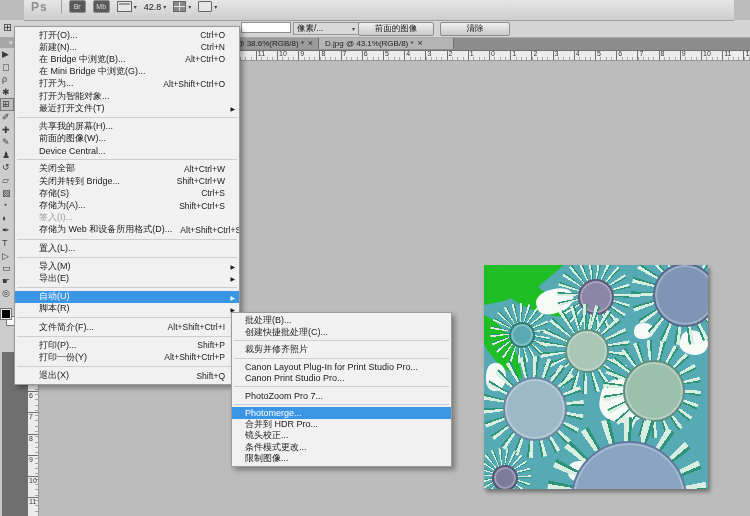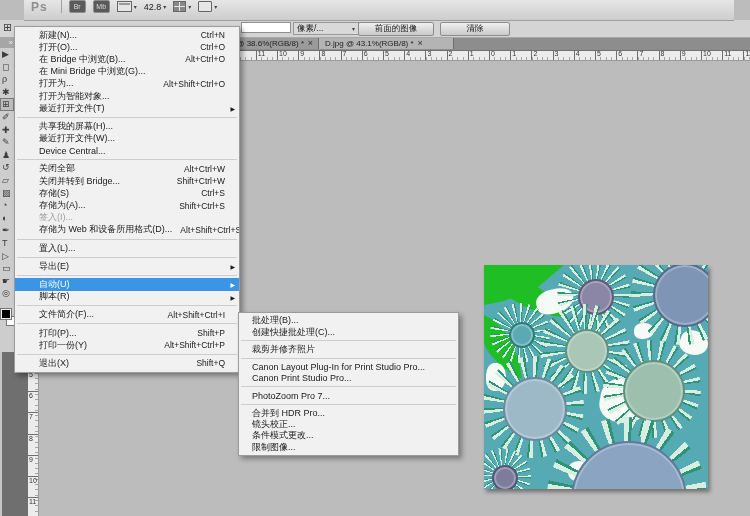--- a/index.html
+++ b/index.html
@@ -90,21 +90,21 @@
   #doc-image svg{position:absolute;left:0;top:0;}
   .patch{position:absolute;border-radius:48% 52% 58% 42%;}
   .flower{position:absolute;}
   .petals{position:absolute;left:0;top:0;right:0;bottom:0;border-radius:50%;}
   .fcenter{position:absolute;border-radius:50%;}
 
   
   .menu-panel{position:absolute;left:14px;top:26px;width:224px;background:#f1f1f1;
               border:1px solid #9b9b9b;box-shadow:3px 3px 5px rgba(0,0,0,.35);
               padding:2px 0;z-index:50;}
-  .submenu-panel{position:absolute;left:238px;top:312px;width:219px;background:#f1f1f1;
+  .submenu-panel{position:absolute;left:231px;top:312px;width:219px;background:#f1f1f1;
               border:1px solid #9b9b9b;box-shadow:3px 3px 5px rgba(0,0,0,.35);
               padding:2px 0;z-index:51;}
   .mi{display:flex;align-items:center;height:12.2px;padding:0 14px 0 24px;font-size:9px;
       position:relative;white-space:nowrap;overflow:hidden;}
   .submenu-panel .mi{height:11.4px;padding:0 8px 0 13px;}
   .mi .sc{margin-left:auto;padding-left:8px;font-size:8.5px;}
   .mi .arw{position:absolute;right:4px;font-size:6px;top:3px;}
   .mi.hl{background:#3a95e4;color:#fff;}
   .mi.dis{color:#9f9f9f;}
   .menu-sep{height:1px;background:#cdcdcd;margin:2.5px 2px;}
@@ -333,28 +333,28 @@
       <div class="ab-btn">
         <span class="mon-ic"></span>
         <span class="dd-arrow">▾</span>
       </div>
     </div>
   </div>
 
   <div class="menu-panel">
     <div>
         <div class="mi">
+          <span class="lbl">打开(O)...</span>
+          <span class="sc">Ctrl+O</span>
+        </div>
+        <div class="mi">
           <span class="lbl">新建(N)...</span>
           <span class="sc">Ctrl+N</span>
         </div>
         <div class="mi">
-          <span class="lbl">打开(O)...</span>
-          <span class="sc">Ctrl+O</span>
-        </div>
-        <div class="mi">
           <span class="lbl">在 Bridge 中浏览(B)...</span>
           <span class="sc">Alt+Ctrl+O</span>
         </div>
         <div class="mi">
           <span class="lbl">在 Mini Bridge 中浏览(G)...</span>
           <span class="sc"></span>
         </div>
         <div class="mi">
           <span class="lbl">打开为...</span>
           <span class="sc">Alt+Shift+Ctrl+O</span>
@@ -367,21 +367,21 @@
           <span class="lbl">最近打开文件(T)</span>
           <span class="sc"></span>
           <span class="arw">▶</span>
         </div>
         <div class="menu-sep"></div>
         <div class="mi">
           <span class="lbl">共享我的屏幕(H)...</span>
           <span class="sc"></span>
         </div>
         <div class="mi">
-          <span class="lbl">最近打开文件(W)...</span>
+          <span class="lbl">前面的图像(W)...</span>
           <span class="sc"></span>
         </div>
         <div class="mi">
           <span class="lbl">Device Central...</span>
           <span class="sc"></span>
         </div>
         <div class="menu-sep"></div>
         <div class="mi">
           <span class="lbl">关闭全部</span>
           <span class="sc">Alt+Ctrl+W</span>
@@ -406,20 +406,25 @@
           <span class="lbl">存储为 Web 和设备所用格式(D)...</span>
           <span class="sc">Alt+Shift+Ctrl+S</span>
         </div>
         <div class="menu-sep"></div>
         <div class="mi">
           <span class="lbl">置入(L)...</span>
           <span class="sc"></span>
         </div>
         <div class="menu-sep"></div>
         <div class="mi">
+          <span class="lbl">导入(M)</span>
+          <span class="sc"></span>
+          <span class="arw">▶</span>
+        </div>
+        <div class="mi">
           <span class="lbl">导出(E)</span>
           <span class="sc"></span>
           <span class="arw">▶</span>
         </div>
         <div class="menu-sep"></div>
         <div class="mi hl">
           <span class="lbl">自动(U)</span>
           <span class="sc"></span>
           <span class="arw">▶</span>
         </div>
@@ -473,20 +478,24 @@
         <div class="mi">
           <span class="lbl">Canon Print Studio Pro...</span>
           <span class="sc"></span>
         </div>
         <div class="menu-sep"></div>
         <div class="mi">
           <span class="lbl">PhotoZoom Pro 7...</span>
           <span class="sc"></span>
         </div>
         <div class="menu-sep"></div>
+        <div class="mi hl">
+          <span class="lbl">Photomerge...</span>
+          <span class="sc"></span>
+        </div>
         <div class="mi">
           <span class="lbl">合并到 HDR Pro...</span>
           <span class="sc"></span>
         </div>
         <div class="mi">
           <span class="lbl">镜头校正...</span>
           <span class="sc"></span>
         </div>
         <div class="mi">
           <span class="lbl">条件模式更改...</span>

